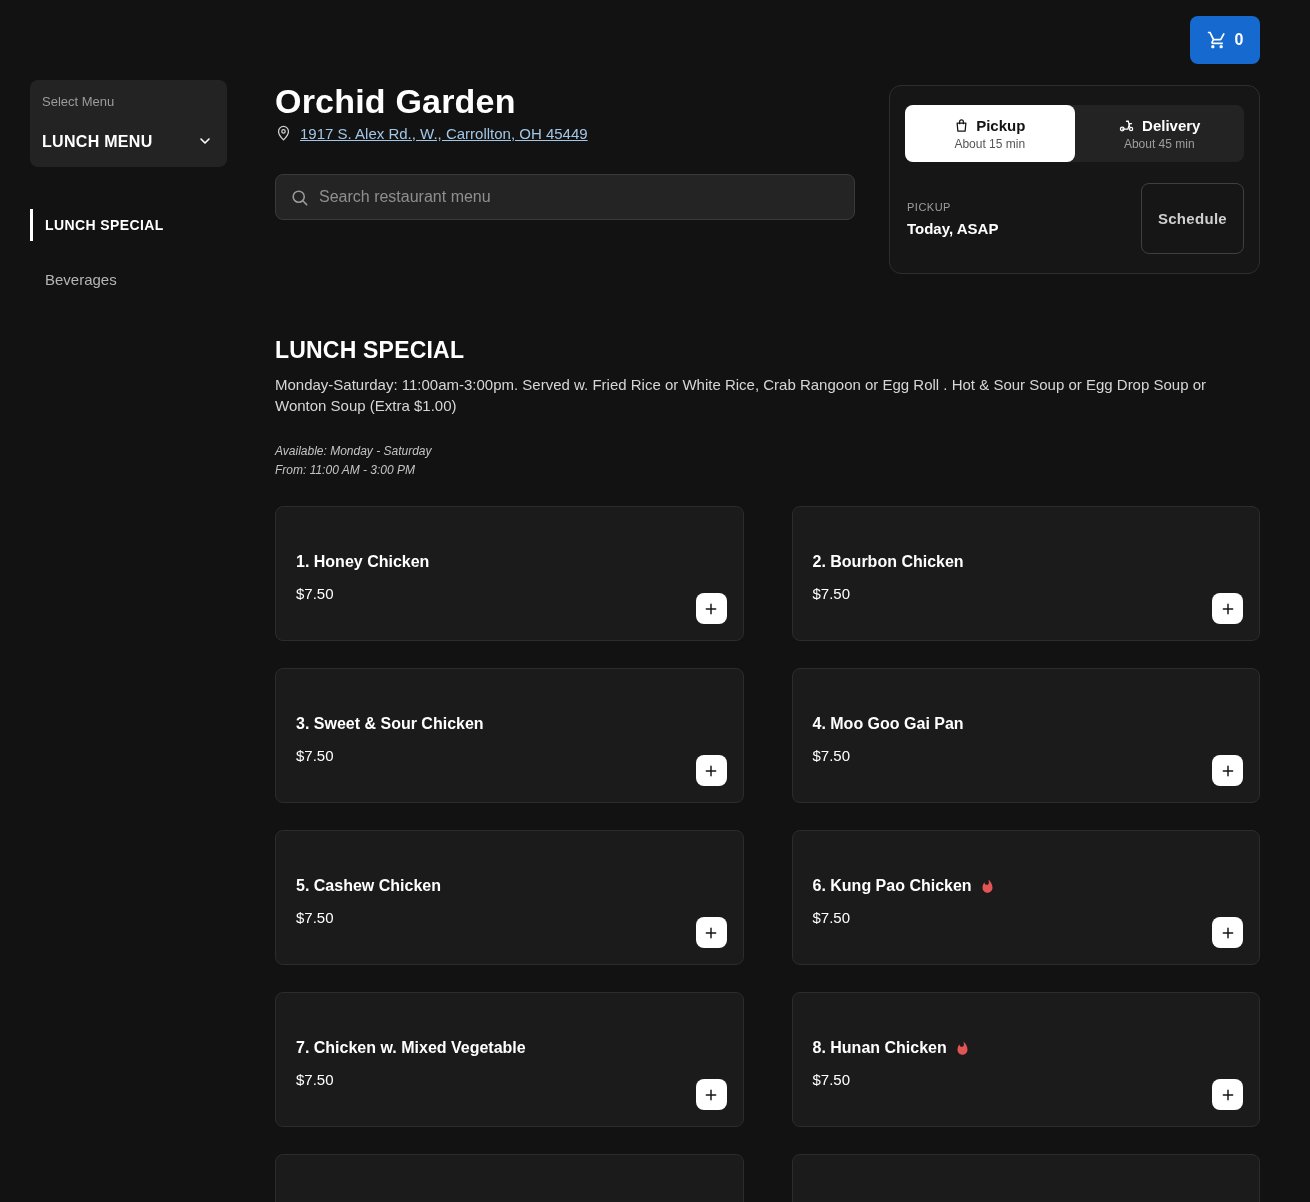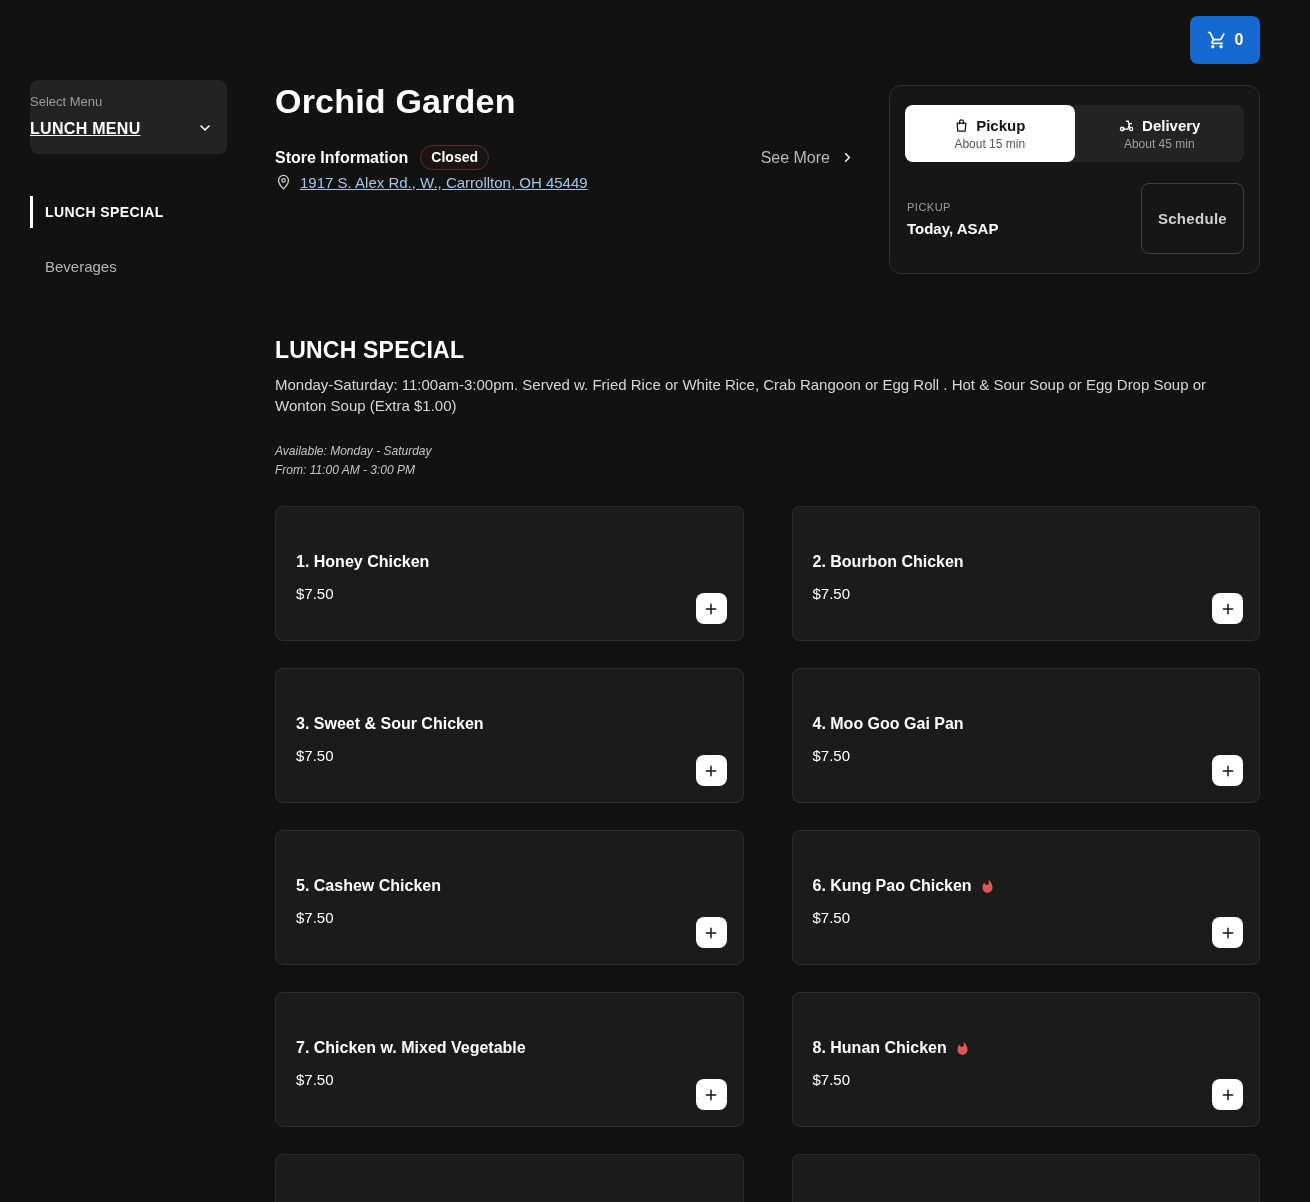--- a/index.html
+++ b/index.html
@@ -19,24 +19,24 @@
     gap: 8px; color: #fff; font-size: 16px; font-weight: bold; cursor: pointer;
   }
 
   
   .layout { display: flex; align-items: flex-start; }
   .sidebar { width: 197px; margin-left: 30px; flex-shrink: 0; }
   .content { margin-left: 48px; width: 985px; }
 
   
   .menu-select {
-    background: #232323; border-radius: 8px; padding: 14px 14px 16px 0; cursor: pointer;
+    background: #232323; border-radius: 8px; padding: 14px 14px 16px 12px; cursor: pointer;
   }
   .select-label { font-size: 13px; color: #9b9b9b; }
-  .select-value-row { display: flex; justify-content: space-between; align-items: flex-start; margin-top: 11px; text-decoration: underline; }
+  .select-value-row { display: flex; justify-content: space-between; align-items: flex-start; margin-top: 24px; }
   .select-value { font-size: 16px; font-weight: bold; letter-spacing: .3px; }
   .nav { margin-top: 42px; }
   .nav-item {
     font-size: 15px; color: #b5b5b5; padding: 8px 0 8px 15px; cursor: pointer;
   }
   .nav-item.active {
     border-left: 3px solid #ffffff; padding-left: 12px; color: #ffffff;
     font-weight: bold; font-size: 14px; letter-spacing: .4px; margin-bottom: 22px;
   }
 
@@ -145,44 +145,41 @@
       <div class="nav-item active">LUNCH SPECIAL</div>
       <div class="nav-item">Beverages</div>
     </nav>
   </aside>
 
   <main class="content">
     <div class="header-flex">
       <div class="header-left">
         <h1 class="restaurant-name">Orchid Garden</h1>
 
-        <div class="store-row">
-          <span class="store-info-label">Store Information</span>
-          <span class="closed-badge">Closed</span>
-          <span class="see-more">
-            <span>See More</span>
-            <span>
-              <svg width="15" height="15" viewBox="0 0 24 24" fill="none" stroke="#ffffff" stroke-width="2.4" stroke-linecap="round" stroke-linejoin="round">
-                  <polyline points="9 6 15 12 9 18"></polyline>
-                </svg>
-            </span>
-          </span>
-        </div>
 
         <div class="contact-row">
           <span class="icon">
             <svg width="17" height="17" viewBox="0 0 24 24" fill="none" stroke="#cfcfcf" stroke-width="1.8">
                 <path d="M12 21s7-7.1 7-12A7 7 0 0 0 5 9c0 4.9 7 12 7 12z"></path>
                 <circle cx="12" cy="9" r="2.4"></circle>
               </svg>
           </span>
           <a href="#" class="contact-link">1917 S. Alex Rd., W., Carrollton, OH 45449</a>
         </div>
 
 
+        <div class="search-box">
+          <span>
+            <svg width="19" height="19" viewBox="0 0 24 24" fill="none" stroke="#9a9a9a" stroke-width="2" stroke-linecap="round">
+                <circle cx="11" cy="11" r="7"></circle>
+                <line x1="16.5" y1="16.5" x2="21" y2="21"></line>
+              </svg>
+          </span>
+          <input type="text" placeholder="Search restaurant menu" style="">
+        </div>
       </div>
 
       <div class="fulfillment-card">
         <div class="segmented">
           <div class="segment selected">
             <div class="seg-title">
               <span>
                 <svg width="15" height="15" viewBox="0 0 24 24" fill="none" stroke="#141414" stroke-width="2" stroke-linejoin="round">
                     <path d="M5 8h14l-1.2 13H6.2L5 8z"></path>
                     <path d="M9 10V6a3 3 0 0 1 6 0v4"></path>

